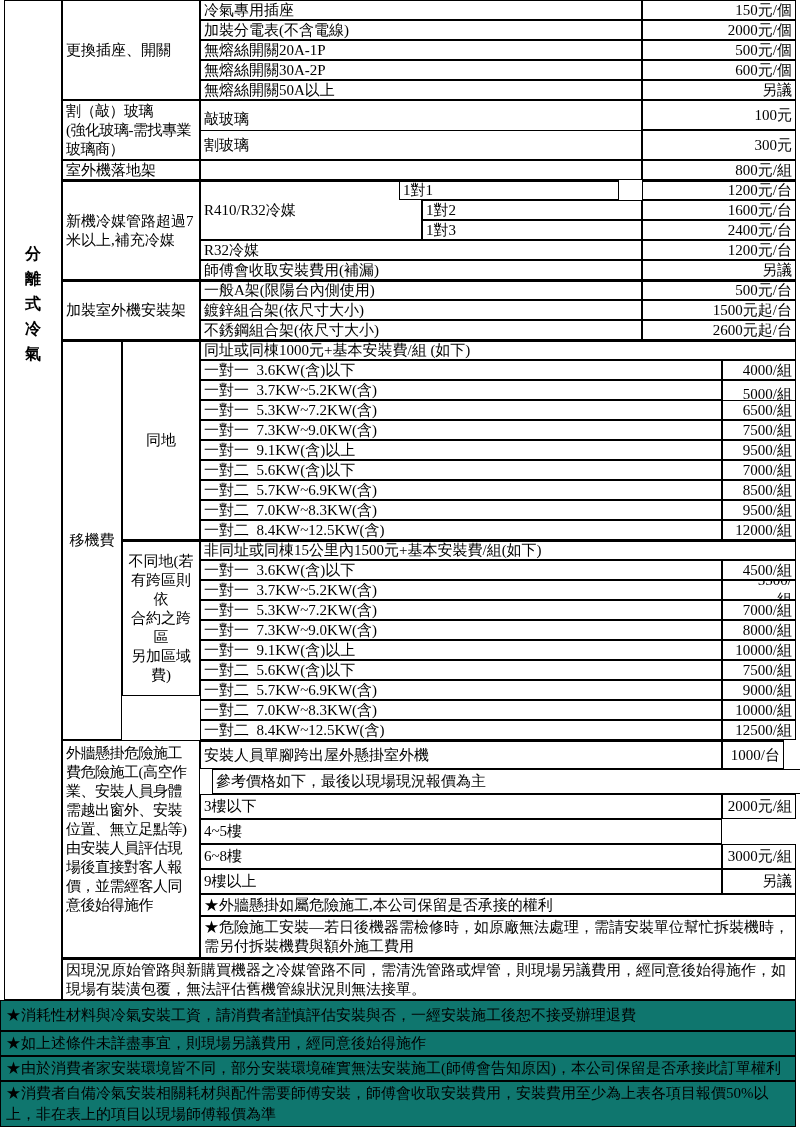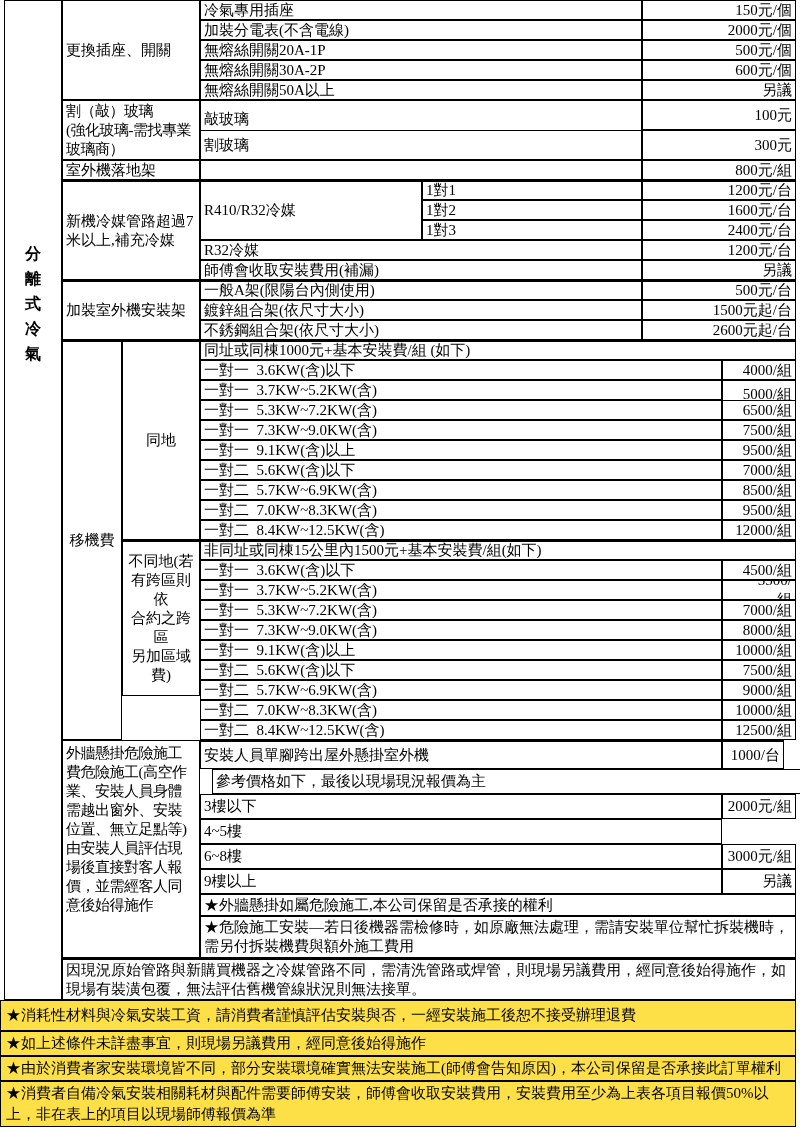--- a/index.html
+++ b/index.html
@@ -12,21 +12,21 @@
   .ctr{justify-content:center;text-align:center;}
   .topal{align-items:flex-start;padding-top:3px;}
   .t2{border-top-width:2px;}
   .np{padding:0 1px;}
   .tight{letter-spacing:-0.5px;}
   .blk{display:block;padding:0;}
   .vlabel{margin:202px auto 0;width:17px;font-size:16px;line-height:25px;
           text-align:center;word-break:break-all;font-weight:bold;}
   .fn{position:absolute;left:0;width:796px;box-sizing:border-box;border:1px solid #000;
       display:flex;align-items:center;padding:2px 5px;font-size:15px;line-height:21px;
-      white-space:pre-wrap;background:#fde047;}
+      white-space:pre-wrap;background:#0f766e;}
 </style>
 </head>
 <body>
 
 <div class="page">
 
   <div class="c blk" style="left:4px;top:0;width:58px;height:1000px;">
     <div class="vlabel">分離式冷氣</div>
   </div>
 
@@ -50,21 +50,21 @@
   <div class="c" style="left:200px;top:130px;width:442px;height:30px;">割玻璃</div>
   <div class="c r" style="left:642px;top:130px;width:154px;height:30px;">300元</div>
 
   <div class="c" style="left:62px;top:160px;width:138px;height:20px;">室外機落地架</div>
   <div class="c" style="left:200px;top:160px;width:442px;height:20px;"></div>
   <div class="c r" style="left:642px;top:160px;width:154px;height:20px;">800元/組</div>
 
   <div class="c t2" style="left:62px;top:180px;width:138px;height:100px;">新機冷媒管路超過7
 米以上,補充冷媒</div>
   <div class="c t2" style="left:200px;top:180px;width:222px;height:60px;">R410/R32冷媒</div>
-  <div class="c t2" style="left:422px;top:180px;width:220px;height:20px;">1對1</div>
+  <div class="c t2" style="left:399px;top:180px;width:220px;height:20px;">1對1</div>
   <div class="c r t2" style="left:642px;top:180px;width:154px;height:20px;">1200元/台</div>
   <div class="c" style="left:422px;top:200px;width:220px;height:20px;">1對2</div>
   <div class="c r" style="left:642px;top:200px;width:154px;height:20px;">1600元/台</div>
   <div class="c" style="left:422px;top:220px;width:220px;height:20px;">1對3</div>
   <div class="c r" style="left:642px;top:220px;width:154px;height:20px;">2400元/台</div>
   <div class="c" style="left:200px;top:240px;width:442px;height:20px;">R32冷媒</div>
   <div class="c r" style="left:642px;top:240px;width:154px;height:20px;">1200元/台</div>
   <div class="c" style="left:200px;top:260px;width:442px;height:20px;">師傅會收取安裝費用(補漏)</div>
   <div class="c r" style="left:642px;top:260px;width:154px;height:20px;">另議</div>
 

